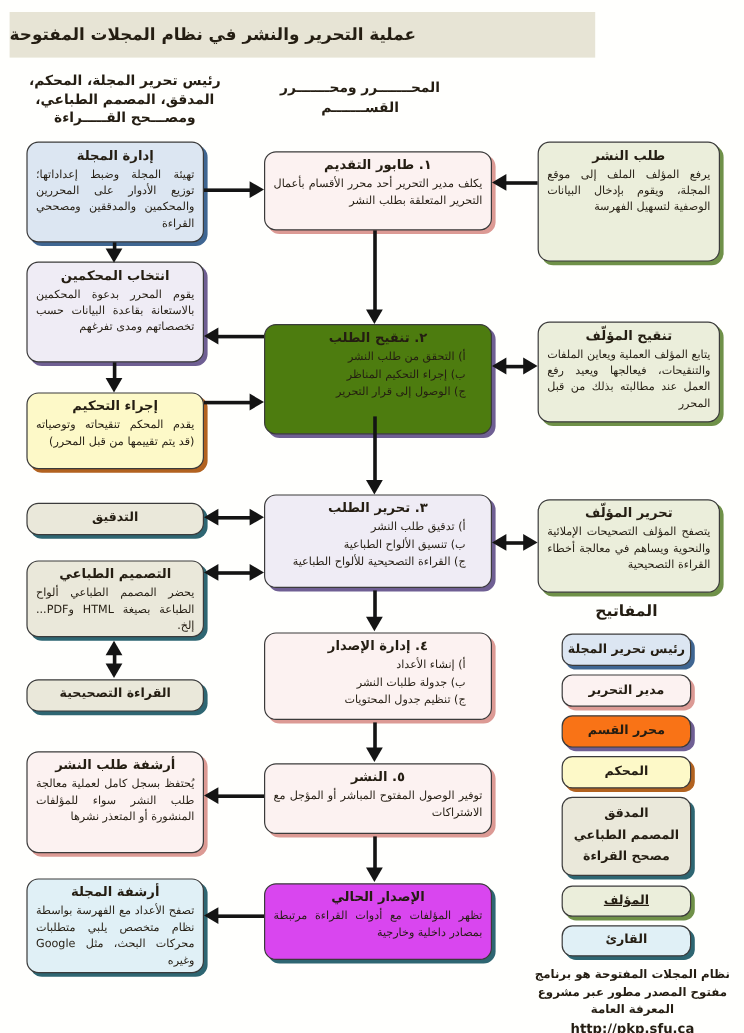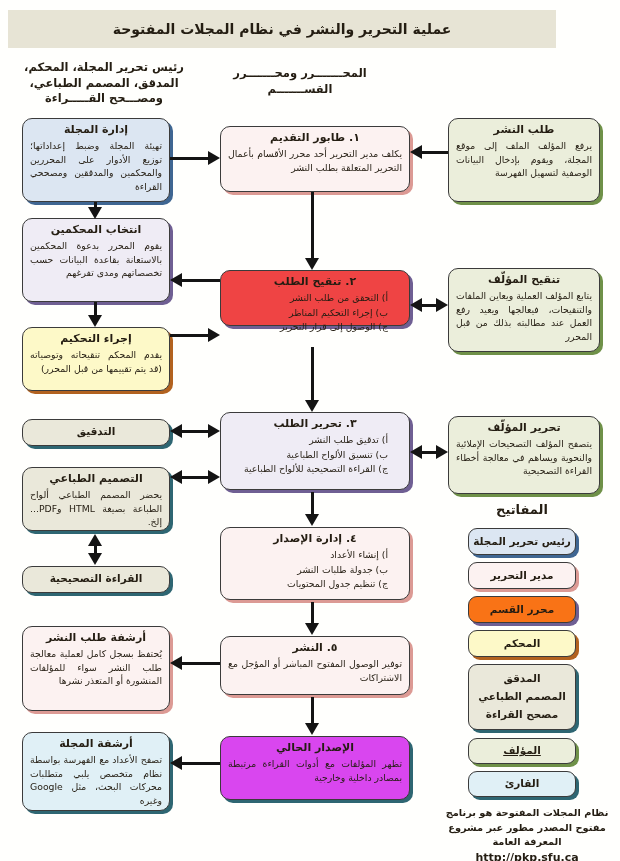--- a/index.html
+++ b/index.html
@@ -1,20 +1,20 @@
 <!DOCTYPE html>
 <html lang="ar" dir="rtl"><head>
 <meta charset="utf-8">
 <style>
   html,body { margin:0; padding:0; background:#ffffff; }
   body { font-family:"DejaVu Sans", sans-serif; color:#241d12; }
   .canvas { position:relative; width:620px; height:861px; background:#fffffd; overflow:hidden; direction:rtl; }
 
-  .title-bar { position:absolute; left:8px; top:10px; width:548px; height:38px;
-    background:#e7e4d5; display:flex; align-items:center; justify-content:center;
+  .title-bar { position:absolute; left:8px; top:10px; width:488px; height:38px;
+    background:#e7e4d5; display:flex; align-items:center; justify-content:flex-end;
     font-size:14px; font-weight:bold; }
 
   .col-header { position:absolute; font-size:11.5px; font-weight:bold; text-align:center; line-height:1.35; }
 
   .box { position:absolute; border:1.3px solid #3b3b3b; border-radius:10px;
     padding:4px 7px 3px; box-sizing:border-box; }
   .box-title { font-weight:bold; font-size:11px; text-align:center; margin-bottom:2px; line-height:1.3; }
   .box-body  { font-size:9.3px; line-height:1.45; text-align:justify; }
   .box-item  { font-size:9.3px; line-height:1.55; padding-right:14px; text-align:right; }
 
@@ -40,38 +40,38 @@
 
 <div class="canvas">
 
   <div class="title-bar">
     <span>عملية التحرير والنشر في نظام المجلات المفتوحة</span>
   </div>
 
   <div class="col-header" style="left:210px;top:66px;width:180px;">المحـــــــرر ومحـــــــرر القســـــــم</div>
   <div class="col-header" style="left:8px;top:60px;width:192px;">رئيس تحرير المجلة، المحكم، المدقق، المصمم الطباعي، ومصـــحح القـــــراءة</div>
 
-  <div class="box" style="left: 448px; top: 118px; width: 152px; height: 84px; background: rgb(235, 238, 219); box-shadow: rgb(111, 145, 72) 3px 3px 0px;">
+  <div class="box" style="left: 448px; top: 118px; width: 152px; height: 100px; background: rgb(235, 238, 219); box-shadow: rgb(111, 145, 72) 3px 3px 0px;">
     <div class="box-title">طلب النشر</div>
     <div class="box-body">يرفع المؤلف الملف إلى موقع المجلة، ويقوم بإدخال البيانات الوصفية لتسهيل الفهرسة</div>
   </div>
   <div class="box" style="left: 448px; top: 268px; width: 152px; height: 84px; background: rgb(235, 238, 219); box-shadow: rgb(111, 145, 72) 3px 3px 0px;">
     <div class="box-title">تنقيح المؤلّف</div>
     <div class="box-body">يتابع المؤلف العملية ويعاين الملفات والتنقيحات، فيعالجها ويعيد رفع العمل عند مطالبته بذلك من قبل المحرر</div>
   </div>
   <div class="box" style="left: 448px; top: 416px; width: 152px; height: 78px; background: rgb(235, 238, 219); box-shadow: rgb(111, 145, 72) 3px 3px 0px;">
     <div class="box-title">تحرير المؤلّف</div>
     <div class="box-body">يتصفح المؤلف التصحيحات الإملائية والنحوية ويساهم في معالجة أخطاء القراءة التصحيحية</div>
   </div>
 
   <div class="box" style="left: 220px; top: 126px; width: 190px; height: 66px; background: rgb(252, 242, 241); box-shadow: rgb(220, 154, 148) 3px 3px 0px;">
     <div class="box-title">١. طابور التقديم</div>
     <div class="box-body">يكلف مدير التحرير أحد محرر الأقسام بأعمال التحرير المتعلقة بطلب النشر</div>
   </div>
-  <div class="box" style="left: 220px; top: 270px; width: 190px; height: 56px; background: #ef4444; box-shadow: rgb(111, 95, 147) 3px 3px 0px;">
+  <div class="box" style="left: 220px; top: 270px; width: 190px; height: 92px; background: #4d7c0f; box-shadow: rgb(111, 95, 147) 3px 3px 0px;">
     <div class="box-title">٢. تنقيح الطلب</div>
     <div class="box-item">أ)  التحقق من طلب النشر</div>
     <div class="box-item">ب)  إجراء التحكيم المناظر</div>
     <div class="box-item">ج)  الوصول إلى قرار التحرير</div>
   </div>
   <div class="box" style="left: 220px; top: 412px; width: 190px; height: 78px; background: rgb(239, 236, 245); box-shadow: rgb(111, 95, 147) 3px 3px 0px;">
     <div class="box-title">٣. تحرير الطلب</div>
     <div class="box-item">أ)  تدقيق طلب النشر</div>
     <div class="box-item">ب)  تنسيق الألواح الطباعية</div>
     <div class="box-item">ج)  القراءة التصحيحية للألواح الطباعية</div>

